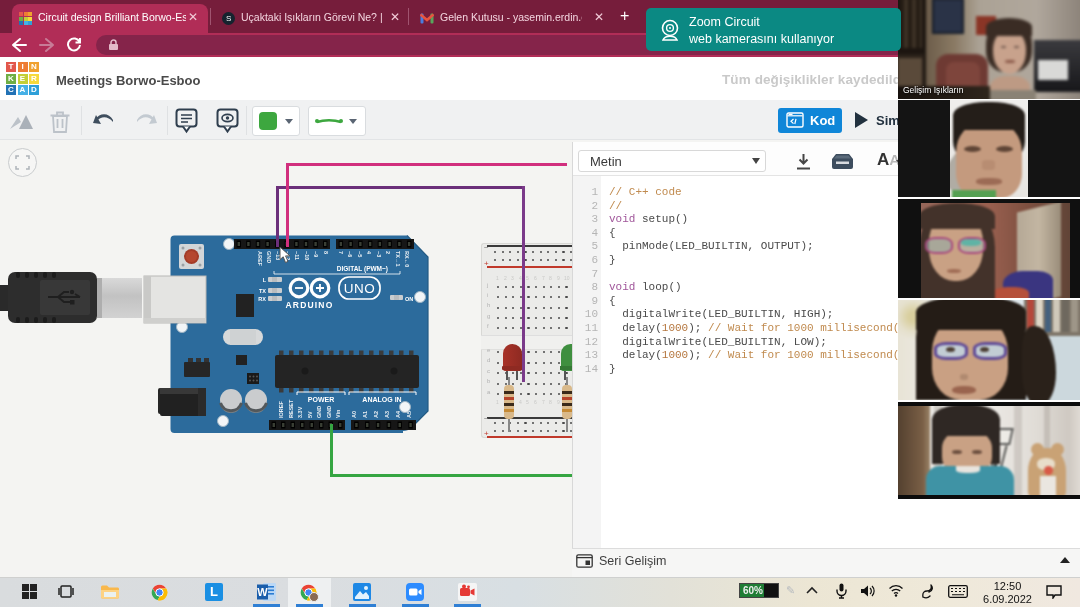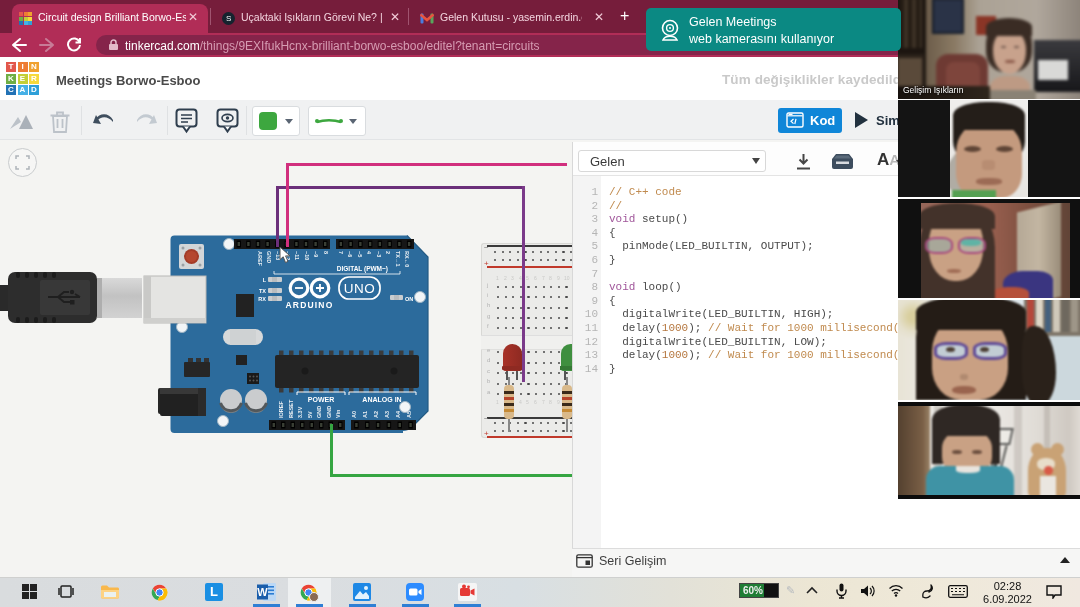--- a/index.html
+++ b/index.html
@@ -54,21 +54,20 @@
     </svg>
 <svg class="abs" style="left:66px;top:37px;" width="16" height="16" viewBox="0 0 16 16">
       <path d="M13.5 5 A6 6 0 1 0 14 8" fill="none" stroke="#fff" stroke-width="2"></path>
       <path d="M14 1 V5.5 H9.5" fill="none" stroke="#fff" stroke-width="2"></path>
     </svg>
 <div class="abs" style="left:96px;top:35px;width:984px;height:20px;border-radius:10px;background:#85244a;"></div>
 <svg class="abs" style="left:108px;top:39px;" width="11" height="12" viewBox="0 0 11 12">
       <rect x="1" y="5" width="9" height="6" rx="1" fill="#e3bac9"></rect>
       <path d="M3 5 V3.5 A2.5 2.5 0 0 1 8 3.5 V5" fill="none" stroke="#e3bac9" stroke-width="1.5"></path>
     </svg>
-<div class="abs txt" style="left:125px;top:38.5px;font-size:12px;color:#fff;">tinkercad.com<span style="color:#d69cb2;">/things/9EXIfukHcnx-brilliant-borwo-esboo/editel?tenant=circuits</span></div>
 
 <div class="abs" style="left:0;top:57px;width:1080px;height:43px;background:#ffffff;"></div>
 
 <div class="abs" style="left:6px;top:62px;width:34px;height:35px;display:grid;grid-template-columns:10px 10px 10px;grid-template-rows:10px 10px 10px;gap:1.5px;font-size:8px;font-weight:bold;color:#fff;text-align:center;line-height:10px;">
 <div style="background:#e2574c;">T</div>
       <div style="background:#ee7c33;">I</div>
       <div style="background:#f0a12e;">N</div>
 <div style="background:#6fae44;">K</div>
       <div style="background:#c3cf36;">E</div>
       <div style="background:#f6d93b;">R</div>
@@ -582,21 +581,21 @@
 <div class="abs" style="left:566px;top:418px;width:1.6px;height:14px;background:#888;"></div>
 <div class="abs" style="left:562px;top:385px;width:10px;height:34px;border-radius:4px;background:#d9b98a;"></div>
 <div class="abs" style="left:562px;top:391px;width:10px;height:3px;background:#3a2a1a;"></div>
 <div class="abs" style="left:562px;top:397px;width:10px;height:3px;background:#b5432a;"></div>
 <div class="abs" style="left:562px;top:403px;width:10px;height:3px;background:#3a2a1a;"></div>
 <div class="abs" style="left:562px;top:409px;width:10px;height:3px;background:#c58a35;"></div>
 
 <div class="abs" style="left:572px;top:142px;width:508px;height:435px;background:#fff;border-left:1px solid #d8d8d8;box-sizing:border-box;z-index:10;"></div>
 <div class="abs" style="left:573px;top:142px;width:507px;height:34px;z-index:11;background:#fdfdfd;border-bottom:1px solid #e4e4e4;box-sizing:border-box;"></div>
 <div class="abs" style="left:578px;top:150px;width:188px;height:22px;z-index:11;background:#fff;border:1px solid #d8d8d8;border-radius:3px;box-sizing:border-box;"></div>
-<div class="abs txt" style="left:590px;top:154px;z-index:11;font-size:13px;color:#3a3a3a;">Gelen</div>
+<div class="abs txt" style="left:590px;top:154px;z-index:11;font-size:13px;color:#3a3a3a;">Metin</div>
 <div class="abs" style="left:752px;top:158px;z-index:11;width:0;height:0;border-left:4.5px solid transparent;border-right:4.5px solid transparent;border-top:6px solid #444;"></div>
 <svg class="abs" style="left:795px;top:153px;z-index:11;" width="17" height="17" viewBox="0 0 17 17">
       <path d="M8.5 1 V10 M4.5 6.5 L8.5 10.5 L12.5 6.5" fill="none" stroke="#454545" stroke-width="2"></path>
       <path d="M2 15.5 H15" stroke="#454545" stroke-width="2"></path>
     </svg>
 <svg class="abs" style="left:831px;top:153px;z-index:11;" width="23" height="17" viewBox="0 0 23 17">
       <path d="M5 1 L18 1 L22 6 L22 14 Q22 16 20 16 L3 16 Q1 16 1 14 L1 6 Z" fill="#3d4d5e"></path>
       <path d="M5.5 2.5 L17.5 2.5 L20 5.5 L3 5.5 Z" fill="#5a6a7a"></path>
       <rect x="5" y="8.5" width="13" height="2.5" fill="#fff" opacity="0.8"></rect>
     </svg>
@@ -729,21 +728,21 @@
 </div>
 </div>
 
 <div class="abs" style="left:646px;top:8px;width:255px;height:43px;background:#0b8983;border-radius:5px;z-index:30;"></div>
 <svg class="abs" style="left:658px;top:19px;z-index:31;" width="24" height="22" viewBox="0 0 24 22">
       <circle cx="12" cy="9" r="7.5" fill="none" stroke="#fff" stroke-width="1.6"></circle>
       <circle cx="12" cy="9" r="3.4" fill="none" stroke="#fff" stroke-width="1.4"></circle>
       <circle cx="12" cy="9" r="1" fill="#fff"></circle>
       <path d="M5 21 C7 16 17 16 19 21 Z" fill="none" stroke="#fff" stroke-width="1.6"></path>
     </svg>
-<div class="abs txt" style="left:689px;top:15px;z-index:31;font-size:12.5px;color:#fff;">Gelen Meetings</div>
+<div class="abs txt" style="left:689px;top:15px;z-index:31;font-size:12.5px;color:#fff;">Zoom Circuit</div>
 <div class="abs txt" style="left:689px;top:32px;z-index:31;font-size:12.5px;color:#fff;">web kamerasını kullanıyor</div>
 
 <div class="abs" style="left:0;top:577px;width:1080px;height:30px;background:linear-gradient(90deg,#d9dcde 0%,#dadde0 28%,#d8dfe3 48%,#e2e1d8 62%,#ece6d4 75%,#efe9da 88%,#f0e8e0 100%);border-top:1px solid #cfd0cf;box-sizing:border-box;"></div>
 <svg class="abs" style="left:22px;top:584px;" width="15" height="15" viewBox="0 0 15 15">
       <rect x="0" y="0" width="7" height="7" fill="#222"></rect>
       <rect x="8" y="0" width="7" height="7" fill="#222"></rect>
       <rect x="0" y="8" width="7" height="7" fill="#222"></rect>
       <rect x="8" y="8" width="7" height="7" fill="#222"></rect>
     </svg>
 <svg class="abs" style="left:58px;top:584px;" width="16" height="15" viewBox="0 0 16 15">
@@ -825,19 +824,19 @@
       <path d="M1.5 4.5 A9 9 0 0 1 14.5 4.5 M3.8 7 A6 6 0 0 1 12.2 7 M6 9.5 A3 3 0 0 1 10 9.5" fill="none" stroke="#111" stroke-width="1.3"></path>
       <circle cx="8" cy="11.5" r="1.2" fill="#111"></circle>
     </svg>
 <svg class="abs" style="left:920px;top:583px;" width="14" height="16" viewBox="0 0 14 16">
       <path d="M3 14 C2 9 5 8 7 8 C10 8 12 6 11 2 M11 2 C13 4 13 8 9 9 M3 14 C5 15 8 15 10 13" fill="none" stroke="#111" stroke-width="1.3" stroke-linecap="round"></path>
     </svg>
 <svg class="abs" style="left:948px;top:585px;" width="20" height="13" viewBox="0 0 20 13">
       <rect x="0.7" y="0.7" width="18.6" height="11.6" rx="1.5" fill="none" stroke="#111" stroke-width="1.3"></rect>
       <path d="M3 3.5 H5 M7 3.5 H9 M11 3.5 H13 M15 3.5 H17 M3 6.5 H5 M7 6.5 H9 M11 6.5 H13 M15 6.5 H17 M4 9.7 H16" stroke="#111" stroke-width="1.1"></path>
     </svg>
-<div class="abs txt" style="left:985px;top:580px;width:45px;font-size:11px;color:#111;text-align:center;">02:28</div>
+<div class="abs txt" style="left:985px;top:580px;width:45px;font-size:11px;color:#111;text-align:center;">12:50</div>
 <div class="abs txt" style="left:980px;top:592.5px;width:55px;font-size:11px;color:#111;text-align:center;">6.09.2022</div>
 <svg class="abs" style="left:1046px;top:585px;" width="16" height="14" viewBox="0 0 16 14">
       <path d="M1 1 H15 V10 H9 L7 13 V10 H1 Z" fill="none" stroke="#111" stroke-width="1.4"></path>
     </svg>
 
 </div>
 
 </body></html>

